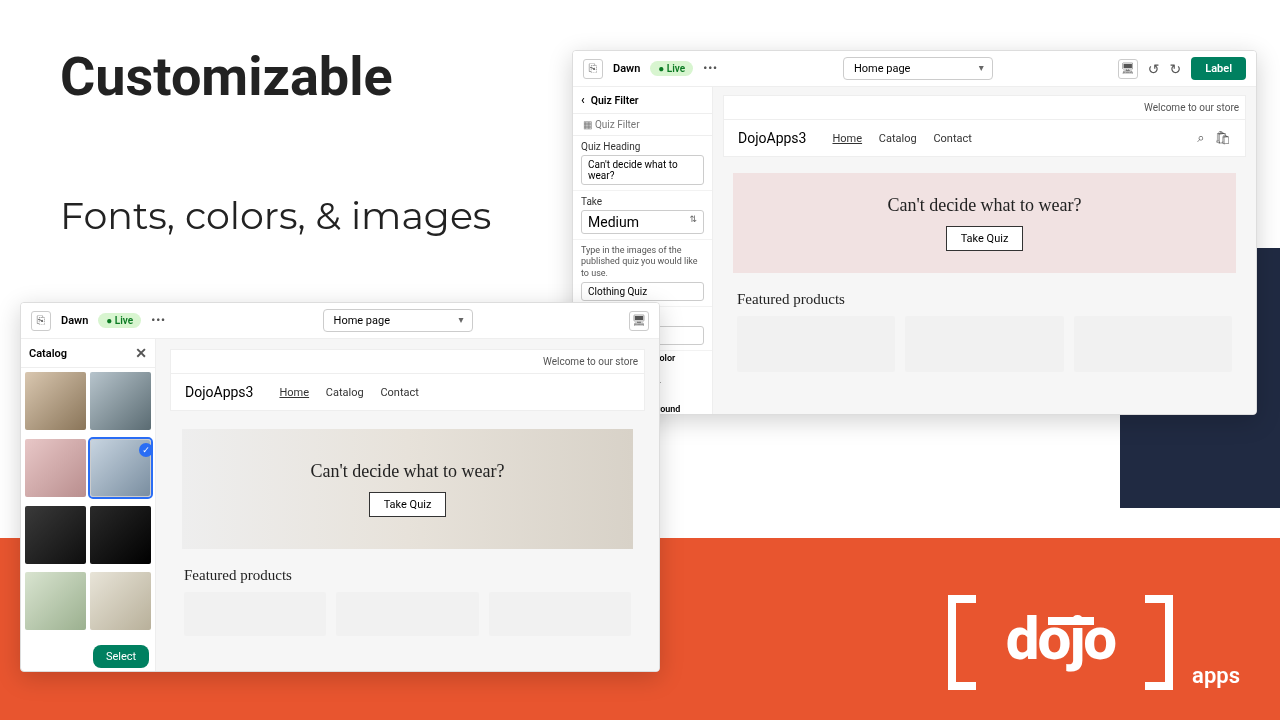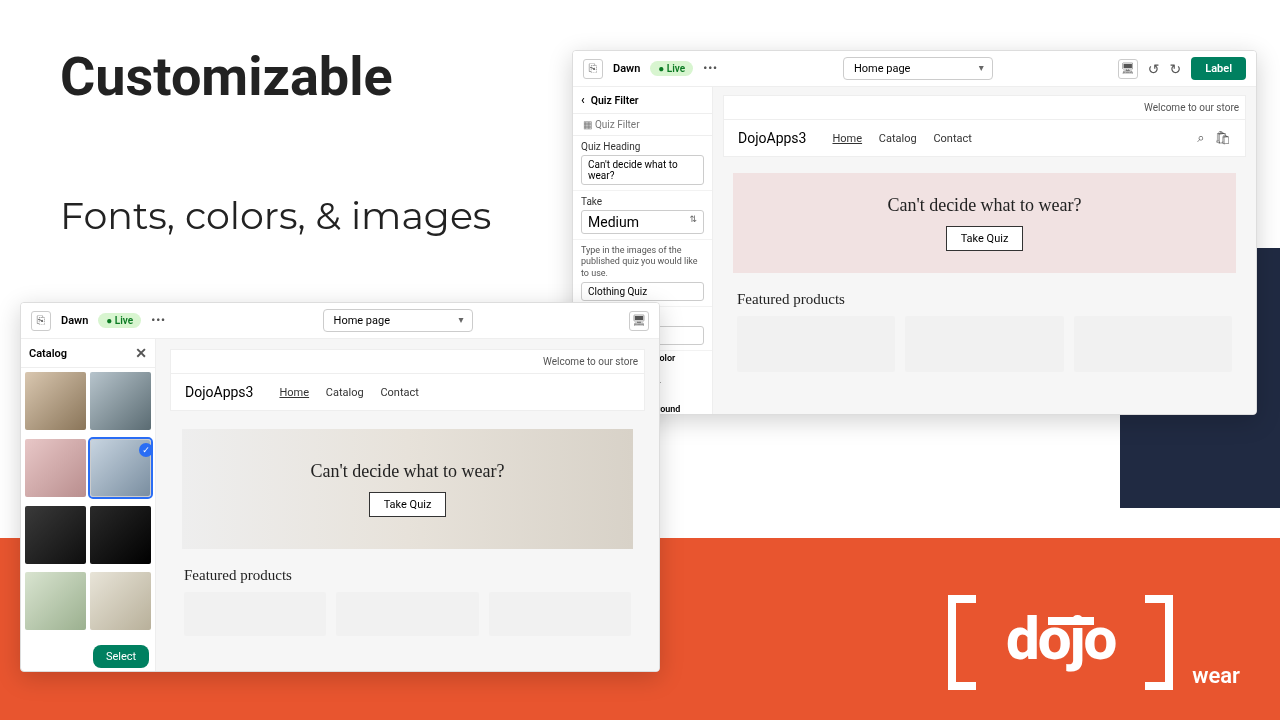--- a/index.html
+++ b/index.html
@@ -92,21 +92,21 @@
 <div class="hero-title">
   <span>Customizable</span><br>
 </div>
 <div class="hero-sub">Fonts, colors, &amp; images</div>
 
 <div class="logo">
   <span class="bracket l"></span>
   <span class="word">dojo</span>
   <span class="bar"></span>
   <span class="bracket r"></span>
-  <span class="apps">wear</span>
+  <span class="apps">apps</span>
 </div>
 
 <div class="win win2">
   <div class="topbar">
     <span class="icobox">⎘</span>
     <span style="font-weight:600">Dawn</span>
     <span class="live">● Live</span>
     <span class="dots">•••</span>
     <span style="flex:1"></span>
     <span class="dd">Home page</span>

